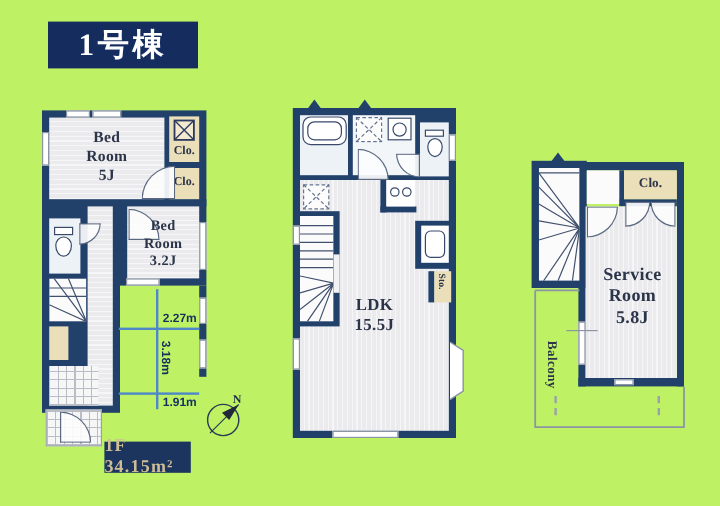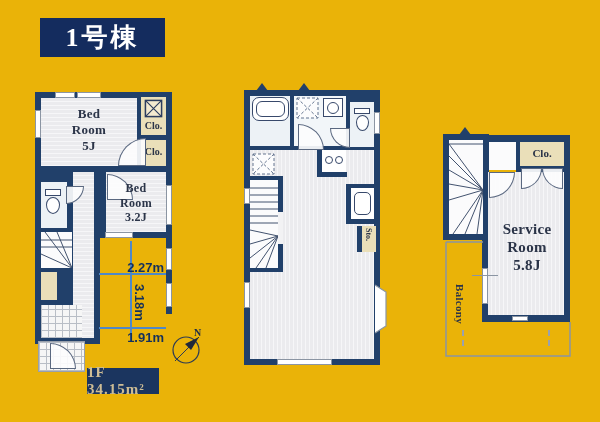--- a/index.html
+++ b/index.html
@@ -1,37 +1,37 @@
 <!DOCTYPE html>
 <html><head>
 <meta charset="utf-8">
 <style>
   * { box-sizing: border-box; margin: 0; padding: 0; }
   html,body { background:#ffffff; }
   body { font-family:"Liberation Serif","DejaVu Serif",serif; }
-  #canvas { position:relative; width:600px; height:422px; background:#eab308; overflow:hidden; }
+  #canvas { position:relative; width:600px; height:422px; background:#bef264; overflow:hidden; }
   .abs { position:absolute; }
   .wall { background:#21406a; }
   .floor-h { background:repeating-linear-gradient(180deg,#ebebee 0 3px,#f6f6f8 3px 4px); }
   .floor-v { background:repeating-linear-gradient(90deg,#ebebee 0 3px,#f6f6f8 3px 4px); }
   .room-lite { background:#edf2f6; }
   .beige { background:#eadfb9; }
   .tile { background-color:#f6f6f6;
           background-image:repeating-linear-gradient(0deg,#b9bec6 0 1px,transparent 1px 7px),
                            repeating-linear-gradient(90deg,#b9bec6 0 1px,transparent 1px 7px); }
   .win { background:#fff; border:1px solid #8b95a3; }
   .door { border:1px solid #5a6880; background:rgba(252,252,253,.92); }
   .fixture { background:#fff; border:1px solid #38496b; }
   .pre { white-space:pre-line; }
   .rlabel { color:#2b3448; text-align:center; font-weight:600; line-height:1.22; letter-spacing:.3px;
             display:flex; align-items:center; justify-content:center; }
   .clo { color:#2b3448; font-weight:700; text-align:center; }
   .navybox { background:#1b355f; color:#cebd95; display:flex; align-items:center; justify-content:center;
              font-weight:700; letter-spacing:1px; font-size:15px; }
-  .dim { color:#14305c; font-weight:700; font-family:"Liberation Sans","DejaVu Sans",sans-serif; font-size:13px; }
+  .dim { color:#14305c; font-weight:700; font-family:"Liberation Sans","DejaVu Sans",sans-serif; font-size:10px; }
   .dimline { background:#4f88c7; }
   .vtext { writing-mode:vertical-rl; }
   .vent { width:0; height:0; border-left:6px solid transparent; border-right:6px solid transparent;
           border-bottom:8px solid #21406a; }
   .dash-mark { border-left:2px dashed #99a1ac; }
   svg { display:block; }
 </style>
 </head>
 <body>
 
@@ -170,20 +170,22 @@
   <div class="abs door" style="left:330px;top:128px;width:20px;height:20px;border-radius:0 0 0 100%"></div>
 
   <div class="abs win" style="left:244px;top:188px;width:6px;height:16px"></div>
   <div class="abs win" style="left:244px;top:282px;width:6px;height:26px"></div>
   <div class="abs win" style="left:277px;top:359px;width:55px;height:6px"></div>
   <div class="abs win" style="left:374px;top:112px;width:6px;height:22px"></div>
   <svg class="abs" style="left:374px;top:284px" width="16" height="50" viewBox="0 0 16 50">
     <path d="M1,1 L12,8 L12,42 L1,49" fill="#ffffff" stroke="#8b95a3" stroke-width="1.2"></path>
   </svg>
 
+  <div class="abs rlabel pre" style="left:280px;top:246px;width:64px;height:34px;font-size:14px;">LDK
+15.5J</div>
 
 
   <div class="abs wall" style="left:443px;top:134px;width:46px;height:106px"></div>
   <div class="abs vent" style="left:459px;top:127px"></div>
   <div class="abs wall" style="left:483px;top:135px;width:87px;height:7px"></div>
   <div class="abs wall" style="left:564px;top:135px;width:6px;height:187px"></div>
   <div class="abs wall" style="left:482px;top:168px;width:6px;height:154px"></div>
   <div class="abs wall" style="left:482px;top:315px;width:88px;height:7px"></div>
   <div class="abs wall" style="left:516px;top:142px;width:4px;height:28px"></div>
   <div class="abs wall" style="left:516px;top:166px;width:48px;height:6px"></div>

